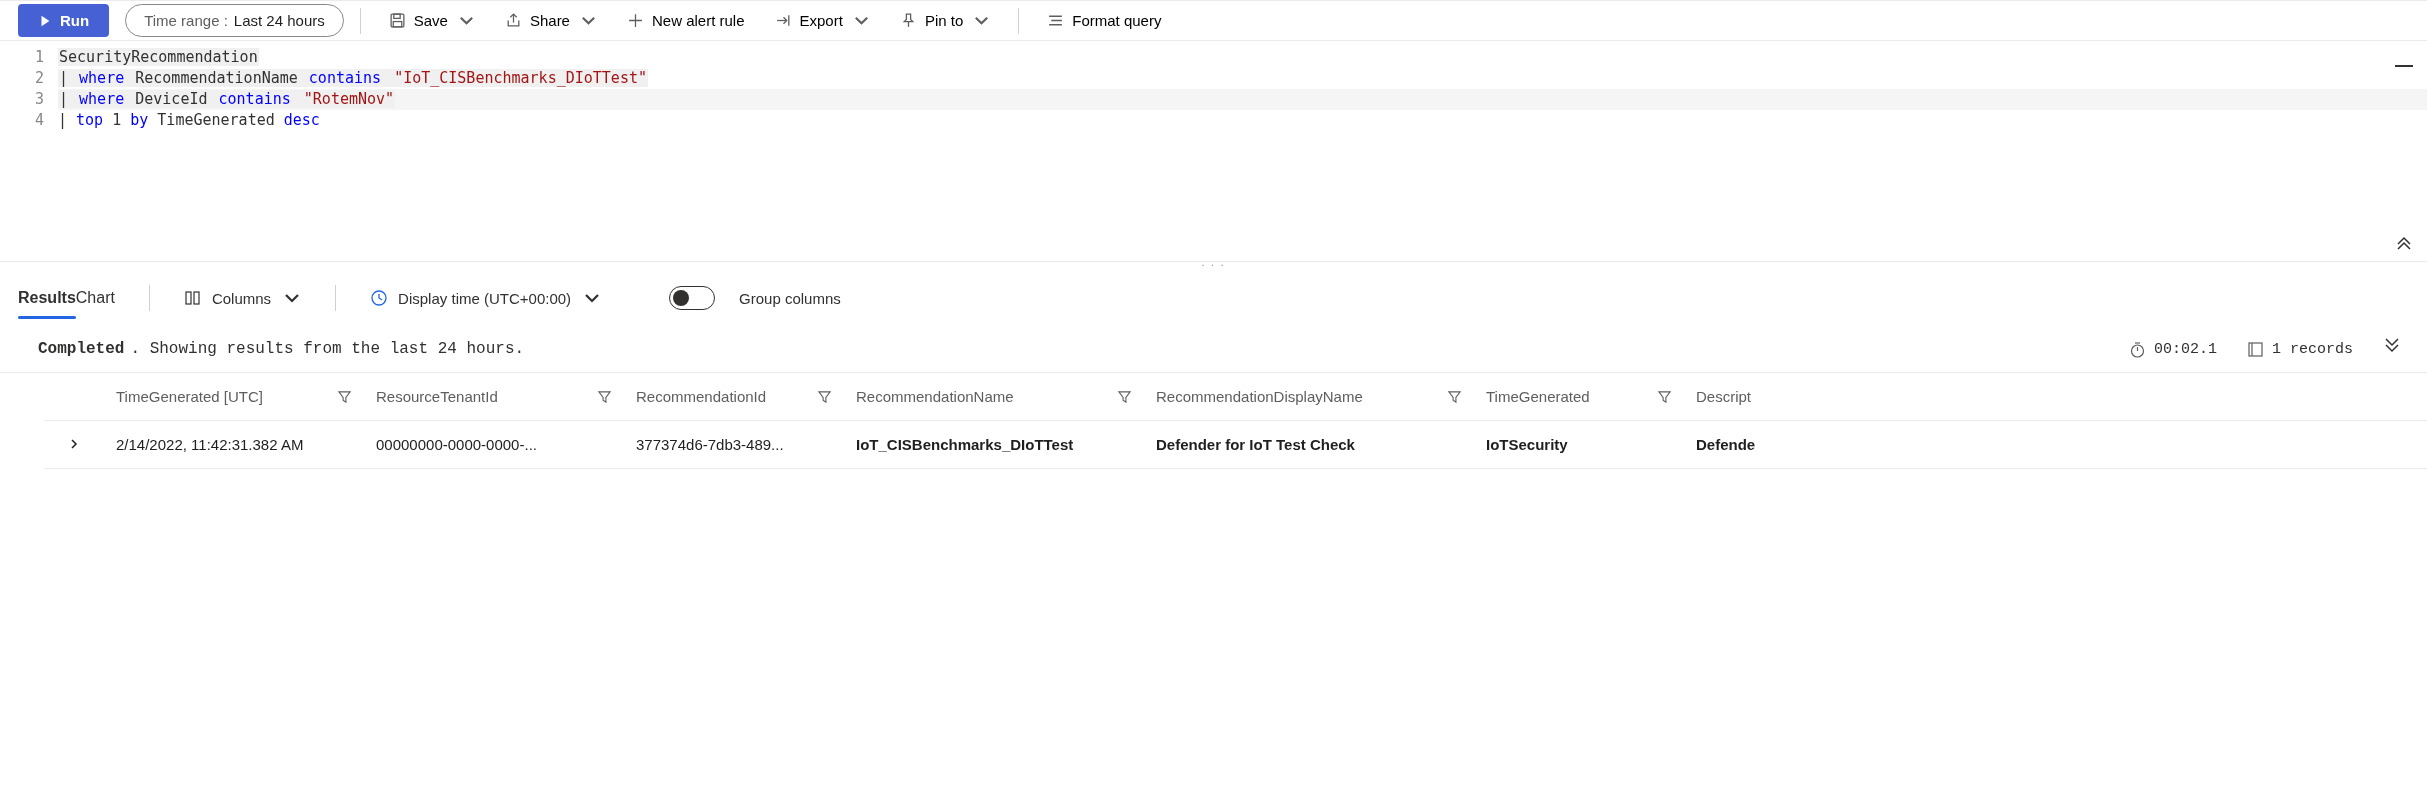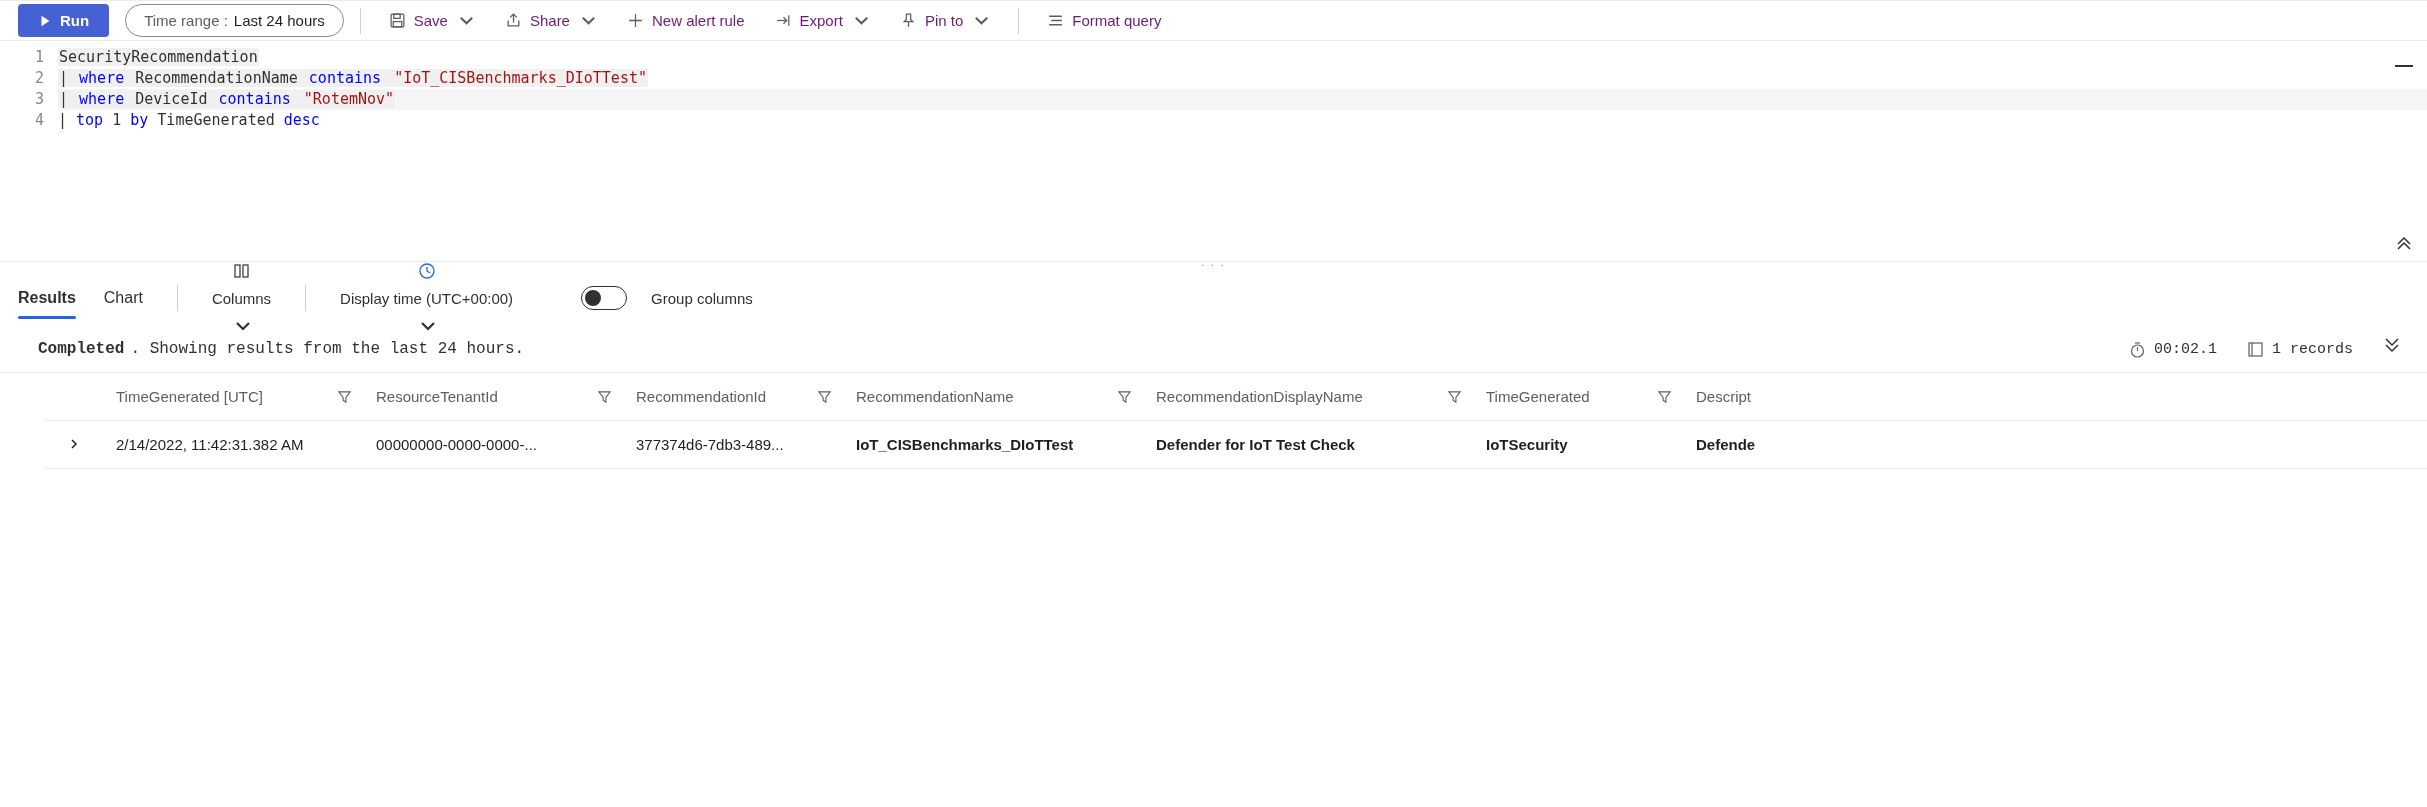--- a/index.html
+++ b/index.html
@@ -53,21 +53,21 @@
       width: 1px;
       height: 26px;
       background: #d2d0ce;
       margin: 0 10px;
     }
     .tool-btn {
       display: flex;
       align-items: center;
       gap: 8px;
       padding: 6px 12px;
-      color: #701a75;
+      color: #000000;
       font-size: 15px;
       cursor: pointer;
       background: transparent;
       border: none;
     }
     .tool-btn svg { width: 17px; height: 17px; color: #605e5c; }
     .chevron-down { width: 11px; height: 11px; margin-left: 2px; }
     
     
     .editor-wrap { position: relative; }
@@ -122,35 +122,35 @@
     }
     
     
     .result-toolbar {
       display: flex;
       align-items: center;
       padding: 0 18px;
       height: 50px;
       gap: 24px;
     }
-    .tabs { display: flex; gap: 28px; }
+    .tabs { display: flex; }
     .tab { padding: 12px 0; font-size: 16px; color: #323130; cursor: pointer; position: relative; }
     .tab.active { font-weight: 600; }
     .tab.active::after {
       content: '';
       position: absolute;
       left: 0; right: 0; bottom: 0;
       height: 3px;
       background: #2266e3;
       border-radius: 2px;
     }
     .columns-btn, .displaytime-btn {
       display: flex; align-items: center; gap: 10px;
       font-size: 15px; color: #323130; cursor: pointer;
-      background: transparent; border: none; flex-direction: column;
+      background: transparent; border: none;
     }
     .columns-btn svg, .displaytime-btn svg { width: 18px; height: 18px; }
     .toggle {
       width: 46px; height: 24px; border: 1px solid #323130; border-radius: 12px;
       position: relative; cursor: pointer; background: #fff;
     }
     .toggle .knob {
       width: 16px; height: 16px; border-radius: 50%;
       background: #323130; position: absolute; left: 3px; top: 3px;
     }

